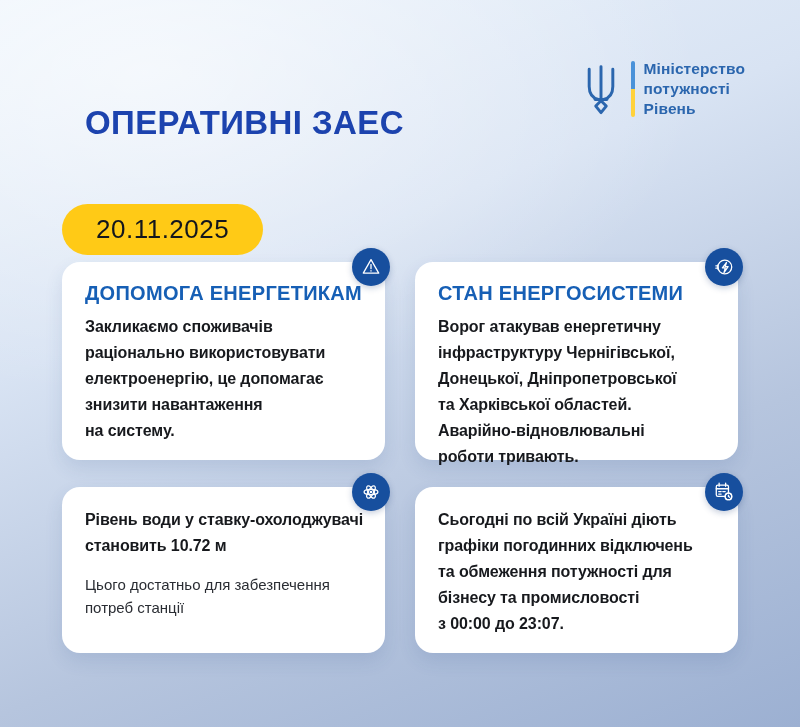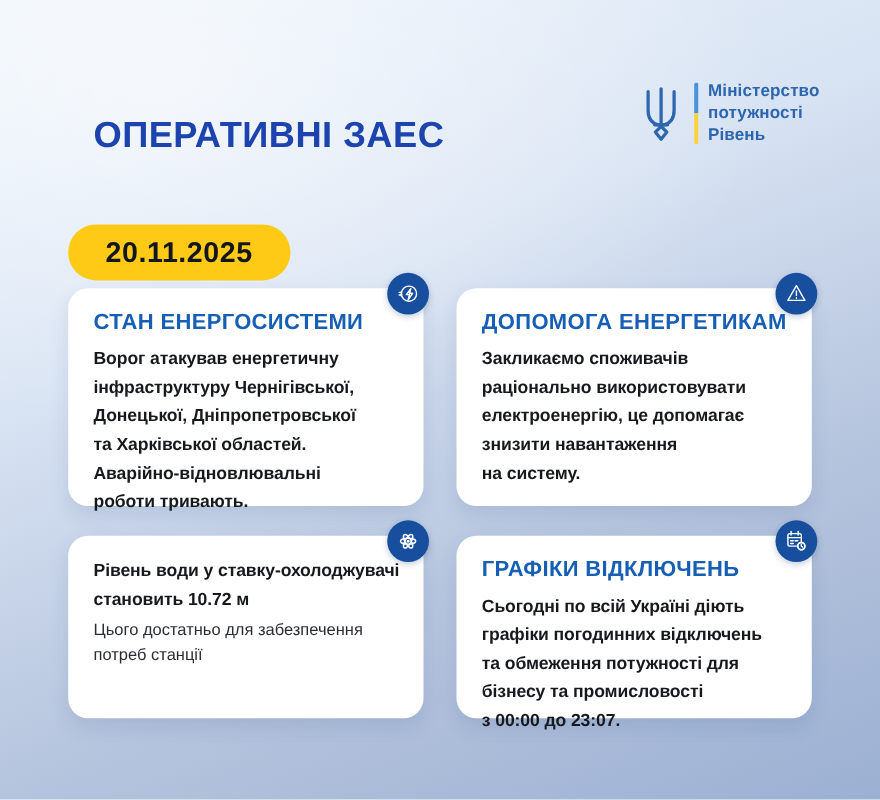--- a/index.html
+++ b/index.html
@@ -8,57 +8,57 @@
     font-family:"Liberation Sans",sans-serif;
     position:relative;
   }
   .canvas{
     position:absolute;inset:0;
     background:
       radial-gradient(900px 520px at 18% 10%, rgba(255,255,255,.60), rgba(255,255,255,0) 62%),
       linear-gradient(158deg,#ecf4fc 0%,#d8e3f3 36%,#b6c5de 68%,#9cb0d2 100%);
   }
   
-  .logo{position:absolute;top:73px;right:55px;display:flex;align-items:center;gap:9px;}
+  .logo{position:absolute;top:59px;right:55px;display:flex;align-items:center;gap:9px;}
   .trident{width:42px;height:58px;}
   .logo-divider{width:4px;height:56px;border-radius:2px;overflow:hidden;display:flex;flex-direction:column;}
   .logo-divider .d-top{flex:1;background:#4a92d9;}
   .logo-divider .d-bot{flex:1;background:#ffd23c;}
   .logo-text{color:#2b66ae;font-weight:700;font-size:15.5px;line-height:20px;letter-spacing:.1px;}
   
   .title{
     position:absolute;left:85px;top:100px;
     color:#1c43ae;font-weight:800;font-size:33px;line-height:45px;letter-spacing:.4px;
   }
   
   .badge{
     position:absolute;left:62px;top:204px;
     background:#ffca16;border-radius:27px;
     padding:10px 34px;
-    color:#13161d;font-weight:700;font-size:26px;letter-spacing:.5px;
+    color:#13161d;font-weight:400;font-size:26px;letter-spacing:.5px;
   }
   
   .grid{
     position:absolute;left:62px;top:262px;width:676px;
     display:grid;grid-template-columns:323px 323px;grid-template-rows:198px 166px;
     column-gap:30px;row-gap:27px;
   }
   .card{
     position:relative;background:#ffffff;border-radius:18px;
     box-shadow:0 8px 18px rgba(40,70,130,.12);
     padding:20px 8px 16px 23px;box-sizing:border-box;
   }
   .card h2{
     margin:0 0 9px 0;color:#165fb5;font-size:20px;font-weight:800;letter-spacing:.3px;
   }
   .card .body{
     color:#17191d;font-size:16px;font-weight:700;line-height:26px;white-space:pre-line;letter-spacing:-.1px;
   }
   .card .note{
-    margin-top:2px;color:#2a2d33;font-size:15px;font-weight:400;line-height:23px;white-space:pre-line;
+    margin-top:14px;color:#2a2d33;font-size:15px;font-weight:400;line-height:23px;white-space:pre-line;
   }
   .icon-bubble{
     position:absolute;top:-14px;right:-5px;width:38px;height:38px;border-radius:50%;
     background:#174f9e;display:flex;align-items:center;justify-content:center;
     box-shadow:0 2px 6px rgba(20,50,110,.25);
   }
   .icon-bubble svg{width:26px;height:26px;}
   .ico{stroke:#ffffff;stroke-width:3.2;fill:none;stroke-linecap:round;stroke-linejoin:round;}
 </style>
 </head>
@@ -92,52 +92,52 @@
   </div>
 
   <div class="badge">20.11.2025</div>
 
   <div class="grid">
 
     <div class="card">
       <div class="icon-bubble">
         <svg viewBox="0 0 64 64">
           <g class="ico">
+            <path d="M32 14 L51 47 H13 Z"></path>
+            <path d="M32 26 v10"></path>
+            <path d="M32 41 v1"></path>
+          </g>
+        </svg>
+      </div>
+      <h2>ДОПОМОГА ЕНЕРГЕТИКАМ</h2>
+      <div class="body">Закликаємо споживачів
+раціонально використовувати
+електроенергію, це допомагає
+знизити навантаження
+на систему.</div>
+    </div>
+
+    <div class="card">
+      <div class="icon-bubble">
+        <svg viewBox="0 0 64 64">
+          <g class="ico">
             <circle cx="34" cy="32" r="17"></circle>
             <path d="M38 21 L28 34 h7 l-3 12 L42 31 h-7 z"></path>
             <path d="M17 27 v10"></path>
             <path d="M12 29 h5 M12 35 h5"></path>
           </g>
         </svg>
       </div>
       <h2>СТАН ЕНЕРГОСИСТЕМИ</h2>
       <div class="body">Ворог атакував енергетичну
 інфраструктуру Чернігівської,
 Донецької, Дніпропетровської
 та Харківської областей.
 Аварійно-відновлювальні
 роботи тривають.</div>
-    </div>
-
-    <div class="card">
-      <div class="icon-bubble">
-        <svg viewBox="0 0 64 64">
-          <g class="ico">
-            <path d="M32 14 L51 47 H13 Z"></path>
-            <path d="M32 26 v10"></path>
-            <path d="M32 41 v1"></path>
-          </g>
-        </svg>
-      </div>
-      <h2>ДОПОМОГА ЕНЕРГЕТИКАМ</h2>
-      <div class="body">Закликаємо споживачів
-раціонально використовувати
-електроенергію, це допомагає
-знизити навантаження
-на систему.</div>
     </div>
 
     <div class="card">
       <div class="icon-bubble">
         <svg viewBox="0 0 64 64">
           <g class="ico" stroke-width="2.8">
             <ellipse cx="32" cy="32" rx="17" ry="6.5"></ellipse>
             <ellipse cx="32" cy="32" rx="17" ry="6.5" transform="rotate(60 32 32)"></ellipse>
             <ellipse cx="32" cy="32" rx="17" ry="6.5" transform="rotate(120 32 32)"></ellipse>
             <circle cx="32" cy="32" r="3.2" fill="#ffffff" stroke="none"></circle>
@@ -156,21 +156,20 @@
           <g class="ico" stroke-width="2.8">
             <rect x="13" y="15" width="30" height="28" rx="4"></rect>
             <path d="M20 10 v8 M36 10 v8 M13 24 h30"></path>
             <path d="M19 31 h6 M29 31 h6 M19 37 h6"></path>
             <circle cx="43" cy="43" r="8" fill="#174f9e"></circle>
             <circle cx="43" cy="43" r="8"></circle>
             <path d="M43 39.5 v3.5 l3 2"></path>
           </g>
         </svg>
       </div>
-      <h2>ГРАФІКИ ВІДКЛЮЧЕНЬ</h2>
       <div class="body">Сьогодні по всій Україні діють
 графіки погодинних відключень
 та обмеження потужності для
 бізнесу та промисловості
 з 00:00 до 23:07.</div>
     </div>
 
   </div>
 </div>
 

